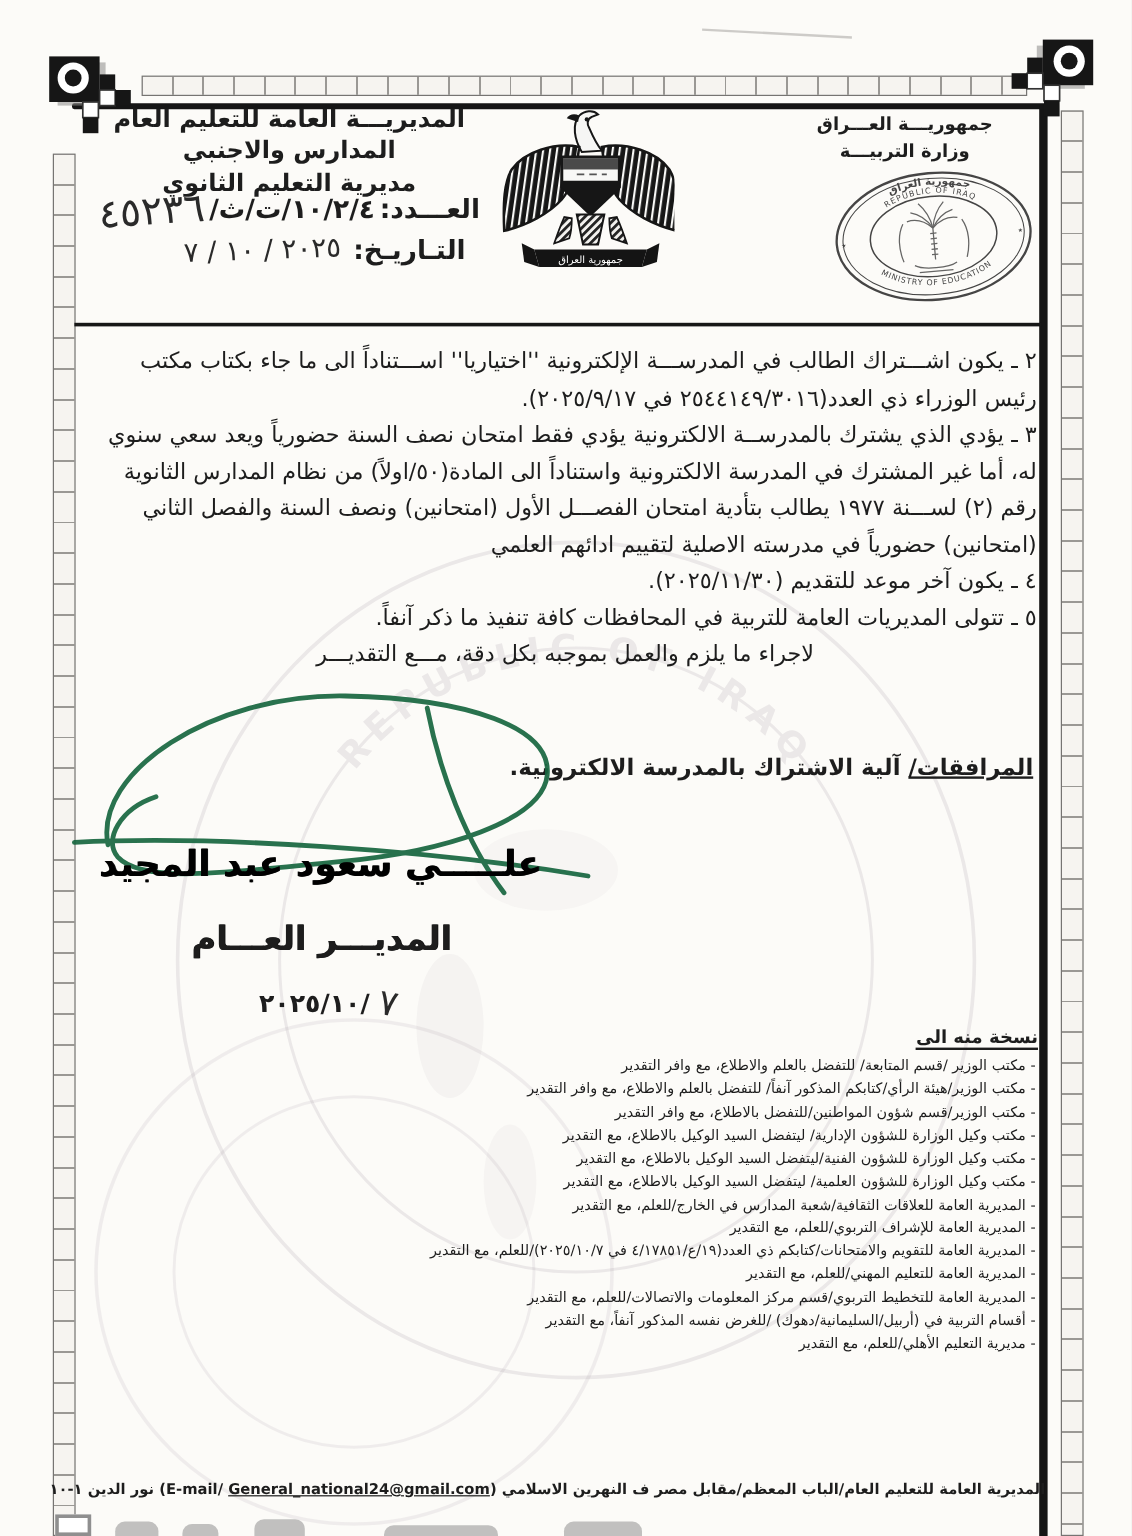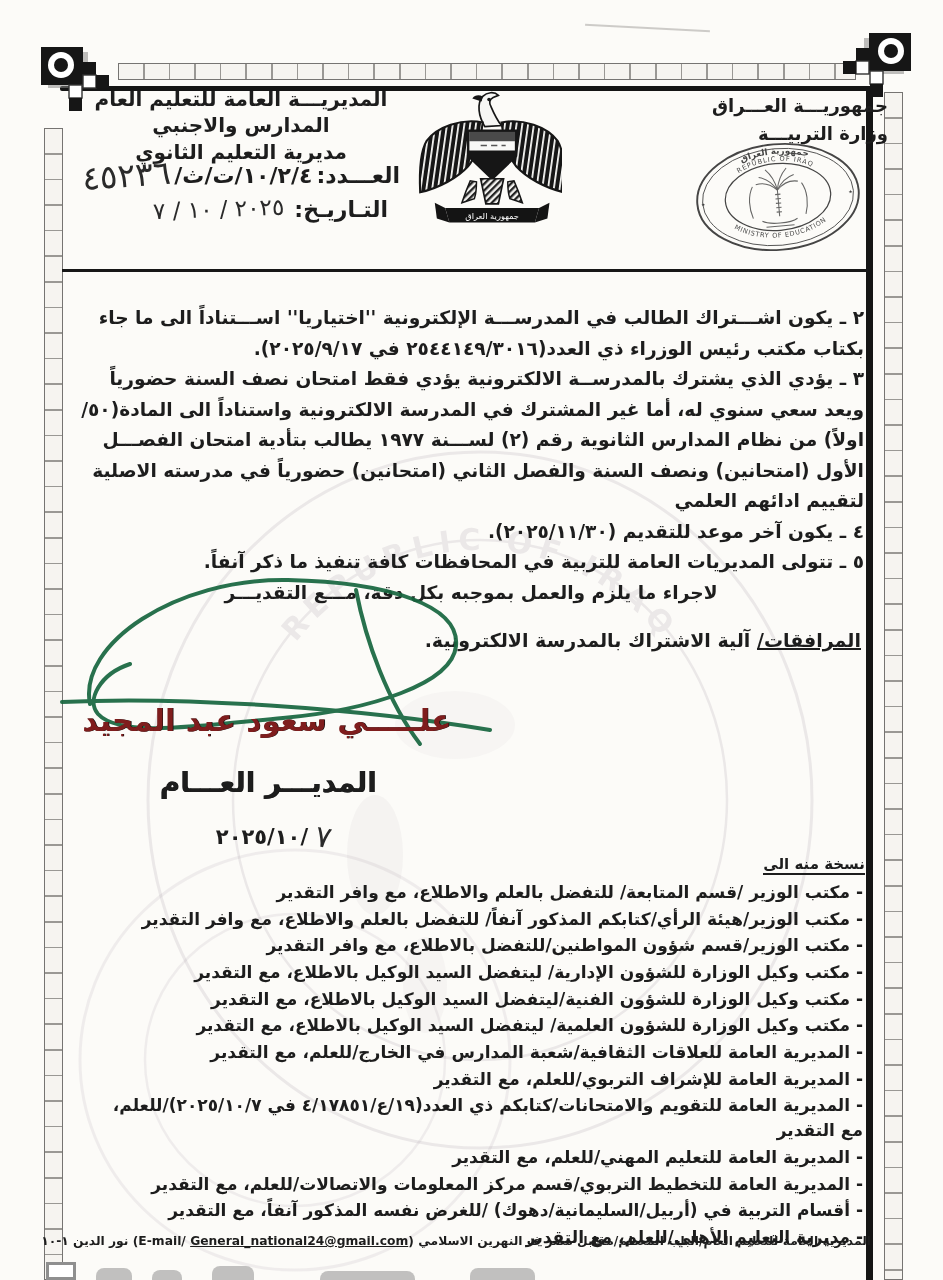--- a/index.html
+++ b/index.html
@@ -6,53 +6,53 @@
   body{width:943px;height:1280px;overflow:hidden;background:#e8e8e6;}
   .page{position:relative;width:943px;height:1280px;background:#fcfbf8;overflow:hidden;
         font-family:"DejaVu Sans","Liberation Sans",sans-serif;color:#1d1d1d;}
   .abs{position:absolute;}
   
   .ladder{background-color:#f6f4f0;border:1.6px solid #767472;box-sizing:border-box;}
   .ladder-h{background-image:repeating-linear-gradient(90deg,transparent 0 24px,#9a9894 24px 25.6px);}
   .ladder-v{background-image:repeating-linear-gradient(180deg,transparent 0 24px,#9a9894 24px 25.6px);}
   .bar{background:#151515;}
   
-  .hdr-right{left:664px;top:92px;width:224px;text-align:right;font-size:18px;font-weight:700;
+  .hdr-right{left:642px;top:92px;width:224px;text-align:center;font-size:15px;font-weight:700;
              line-height:1.55;direction:rtl;}
   .hdr-left{left:90px;top:86px;width:302px;text-align:center;font-size:20px;font-weight:700;
             line-height:1.32;direction:rtl;}
   .num-row{left:28px;top:156px;width:372px;direction:rtl;display:flex;align-items:center;
            justify-content:flex-start;gap:4px;}
   .date-row{left:58px;top:196px;width:330px;direction:rtl;display:flex;align-items:center;gap:10px;}
   .printed{font-size:22px;font-weight:700;white-space:nowrap;}
   .hand{font-weight:400;color:#2a2a2a;}
   .hand-num{font-size:33px;letter-spacing:9px;transform:rotate(-4deg);white-space:nowrap;}
   .hand-date{font-size:23px;letter-spacing:3px;transform:rotate(-2deg);direction:ltr;white-space:nowrap;}
   
   .hr1{left:62px;top:269px;width:806px;height:3px;background:#171717;}
   .bodytext{left:78px;top:287px;width:786px;direction:rtl;text-align:right;
-            font-size:18.6px;line-height:30.5px;font-weight:700;margin-top:16px;}
+            font-size:18.6px;line-height:30.5px;font-weight:400;}
   .bodytext p{margin:0;}
   .closing{text-align:center;margin-top:1px;}
   .attach{right:82px;top:629px;direction:rtl;font-size:19px;font-weight:700;}
   .attach .u{text-decoration:underline;text-decoration-thickness:2px;}
   
   .sig-name{left:52px;top:703px;width:430px;text-align:center;font-size:30px;font-weight:800;
-            direction:rtl;color:#7f1d1d;text-shadow:0.7px 0 #121212;white-space:nowrap;}
+            direction:rtl;color:#000000;text-shadow:0.7px 0 #121212;white-space:nowrap;}
   .sig-title{left:118px;top:766px;width:300px;text-align:center;font-size:28px;font-weight:800;
              direction:rtl;text-shadow:0.6px 0 #121212;white-space:nowrap;}
   .sig-date{left:118px;top:816px;width:300px;text-align:center;direction:ltr;white-space:nowrap;}
   .sig-date .printed{font-size:21px;margin-left:12px;}
   .sig-day{display:inline-block;font-size:30px;font-weight:400;transform:rotate(10deg) translateY(3px);
            margin-left:8px;color:#2a2a2a;}
   
   .cc-head{right:78px;top:855px;direction:rtl;font-size:15px;font-weight:800;
            border-bottom:2.2px solid #1d1d1d;padding-bottom:0;}
-  .cc-list{right:80px;left:85px;top:880px;direction:rtl;font-size:17px;
-           font-weight:700;line-height:1.48;}
+  .cc-list{right:80px;left:85px;top:880px;direction:rtl;font-size:12px;
+           font-weight:400;line-height:1.48;}
   .cc-list div{margin-bottom:1.5px;}
   
   .footer{left:60px;right:72px;top:1234px;direction:rtl;text-align:right;font-size:12.3px;
           font-weight:700;white-space:nowrap;}
   .footer .email{text-decoration:underline;font-weight:800;}
   
   .wm{pointer-events:none;}
   .blob{position:absolute;background:#8f8f8f;opacity:.55;border-radius:8px 8px 0 0;}
   .topline{left:585px;top:27px;width:125px;height:2px;background:#b9b7b4;transform:rotate(3deg);opacity:.7;}
 </style>

